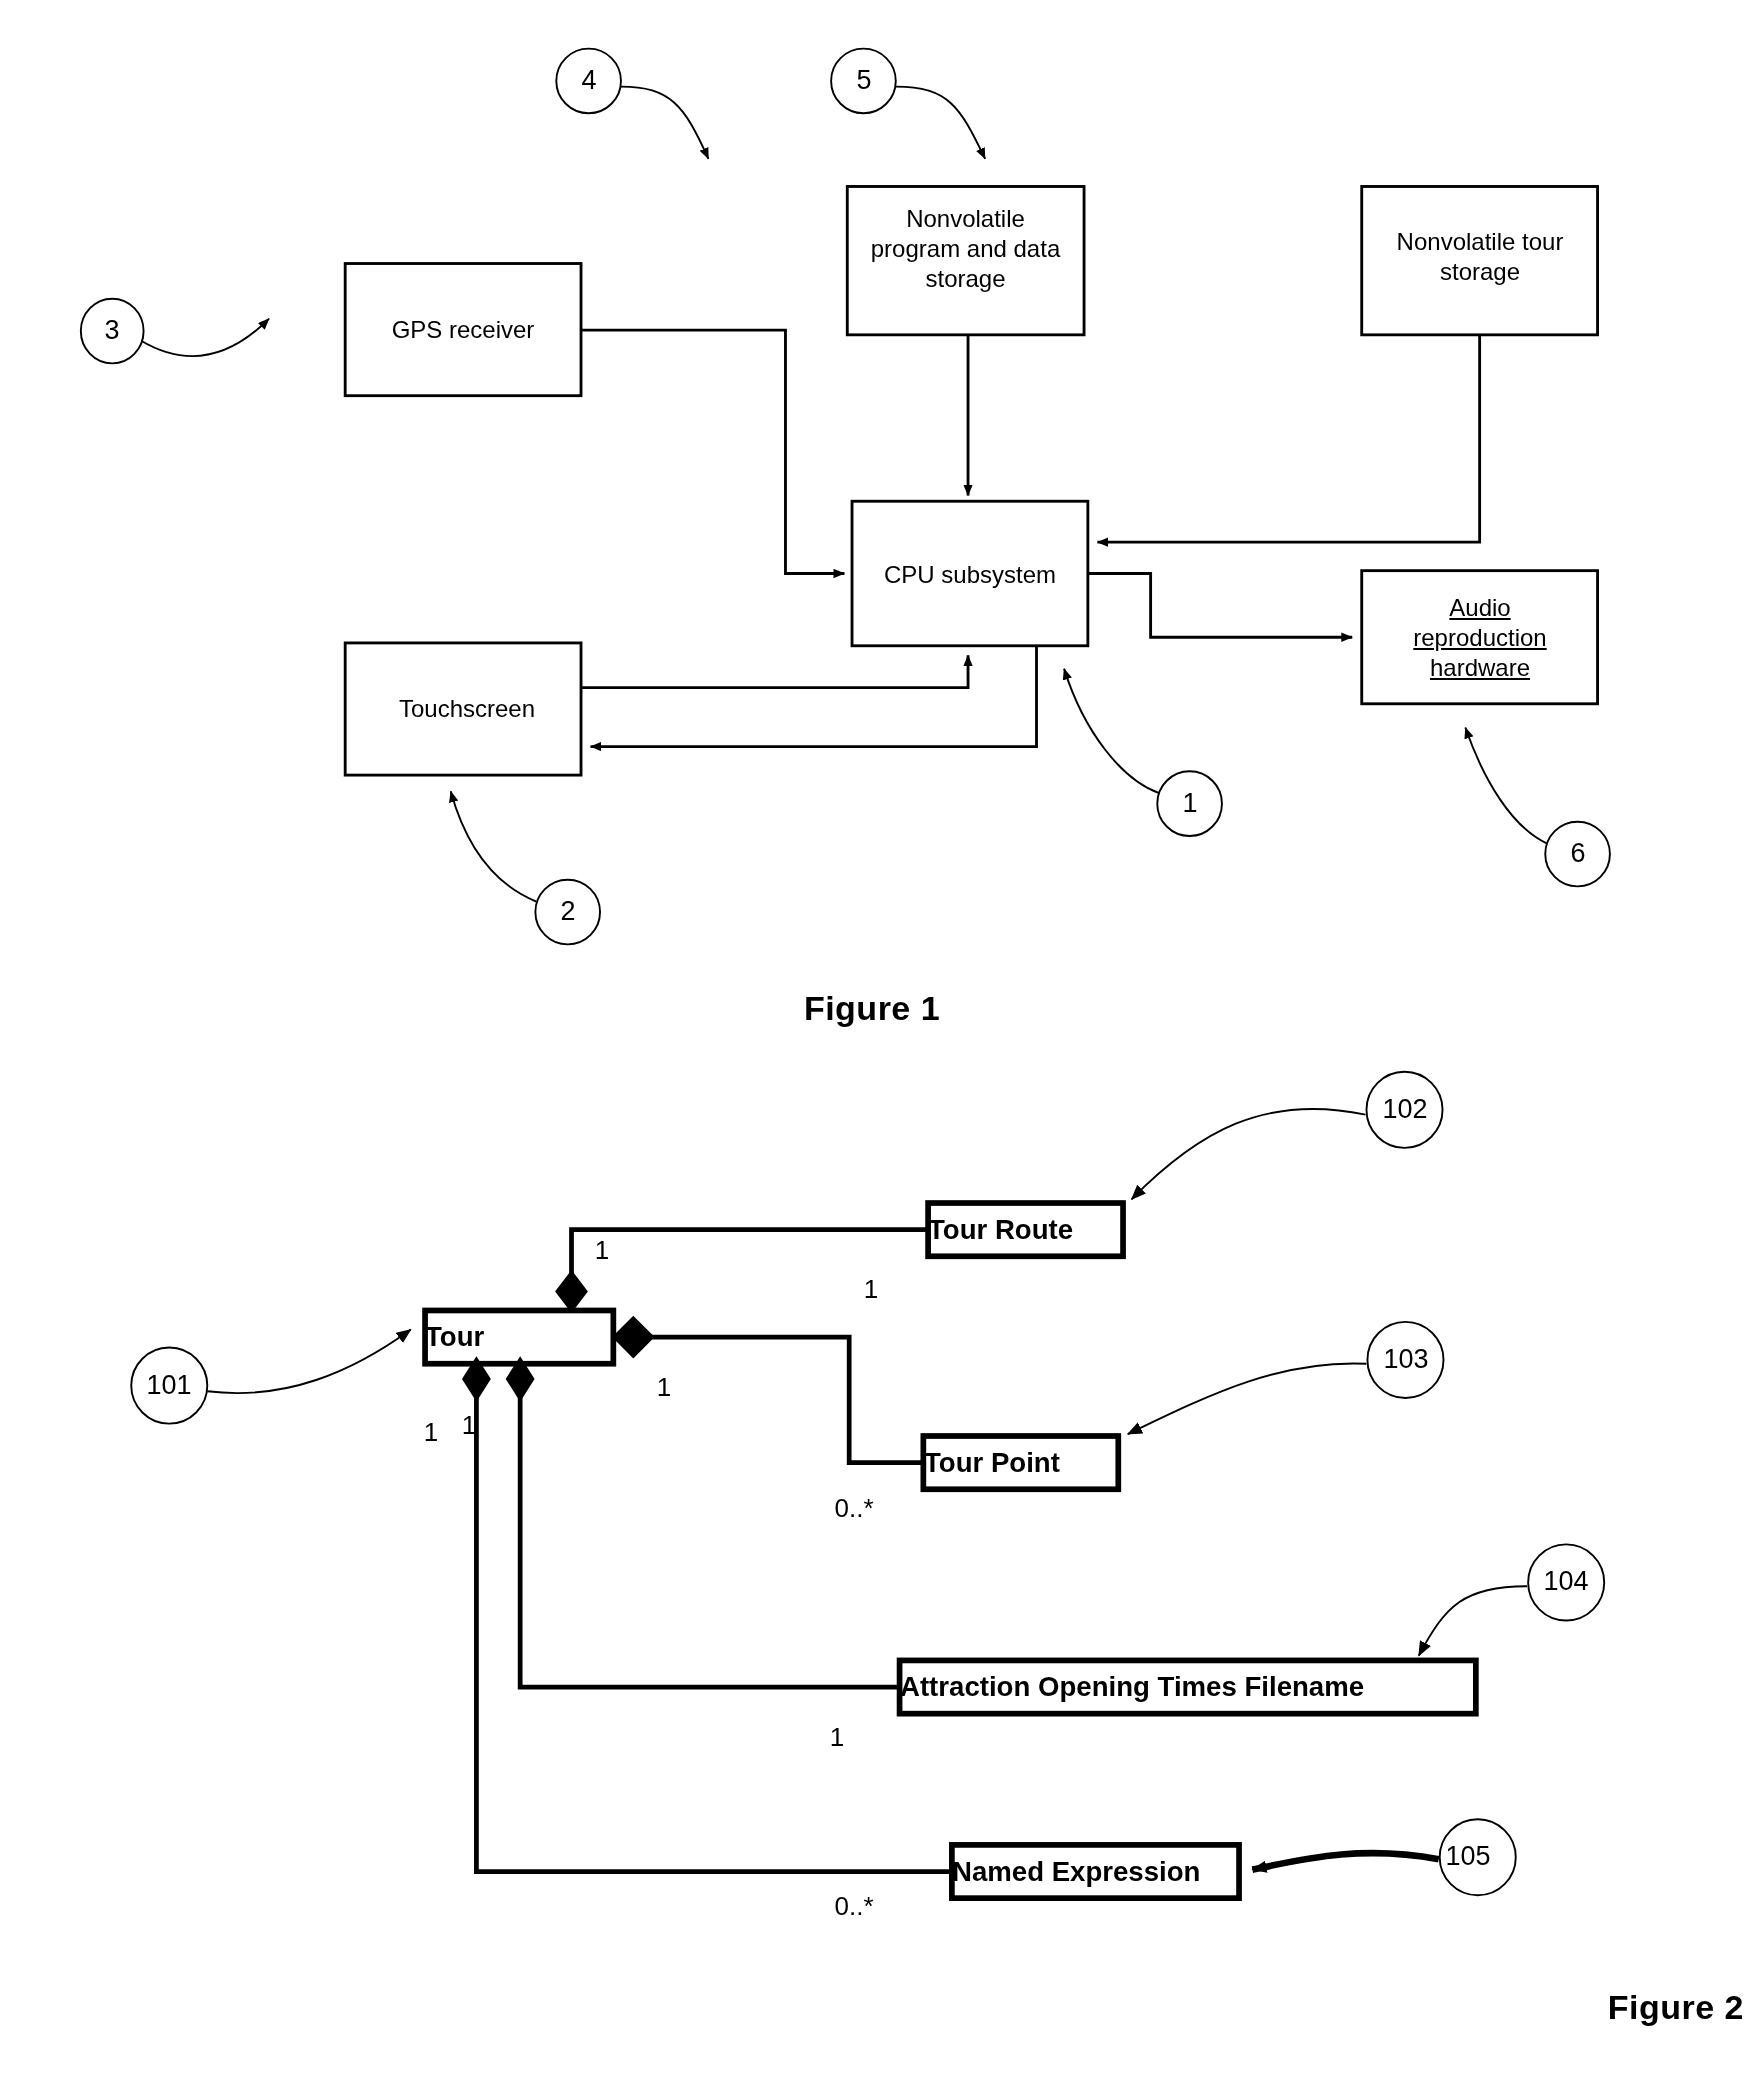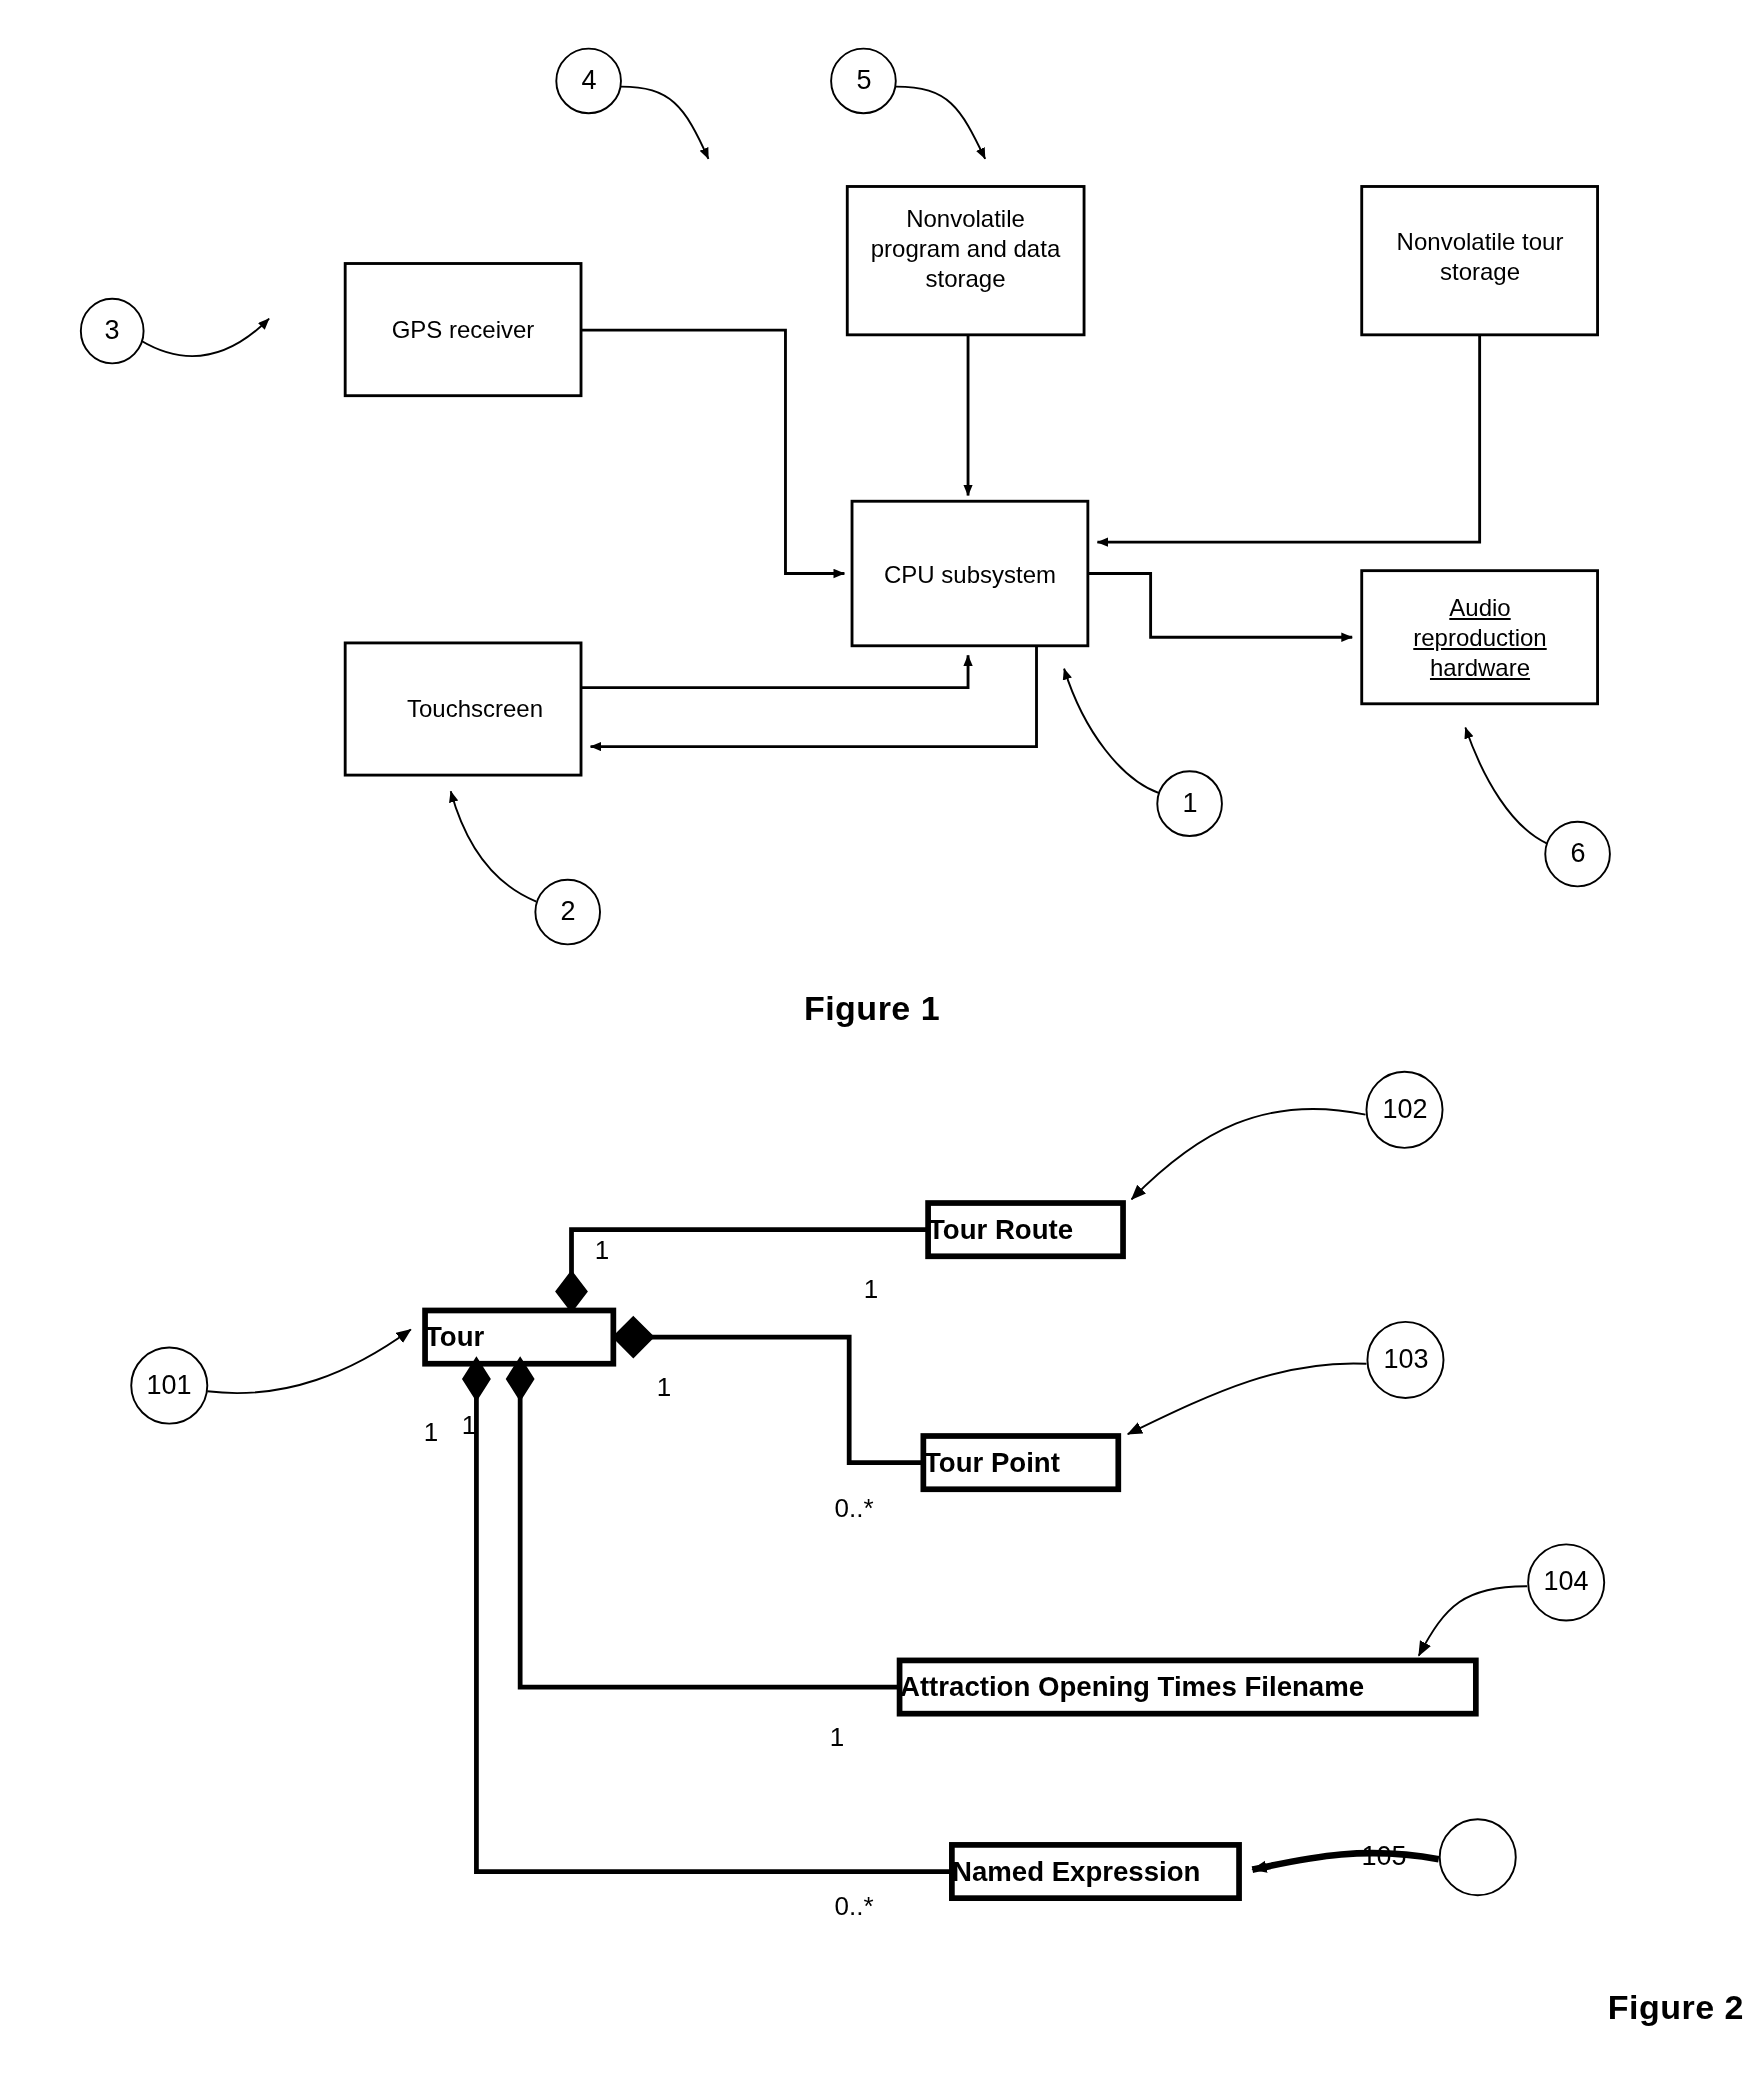--- a/index.html
+++ b/index.html
@@ -173,21 +173,21 @@
 
   <div class="node-label" style="left:847px; top:204px; width:237px;">Nonvolatile
 program and data
 storage</div>
 
   <div class="node-label" style="left:1362px; top:227px; width:236px;">Nonvolatile tour
 storage</div>
 
   <div class="node-label" style="left:852px; top:560px; width:236px;">CPU subsystem</div>
 
-  <div class="node-label" style="left:345px; top:694px; width:244px;margin-left:8px;">Touchscreen</div>
+  <div class="node-label" style="left:345px; top:694px; width:244px;">Touchscreen</div>
 
   <div class="node-label" style="left:1362px; top:593px; width:236px;text-decoration:underline;">Audio
 reproduction
 hardware</div>
 
   <div class="ref-num" style="left:74px; top:315px; width:76px;">3</div>
   <div class="ref-num" style="left:551px; top:65px; width:76px;">4</div>
   <div class="ref-num" style="left:826px; top:65px; width:76px;">5</div>
   <div class="ref-num" style="left:1152px; top:788px; width:76px;">1</div>
   <div class="ref-num" style="left:530px; top:896px; width:76px;">2</div>
@@ -211,18 +211,18 @@
   <div class="mult-label" style="left:816px; top:1493px; width:76px;">0..*</div>
   <div class="mult-label" style="left:407px; top:1417px; width:48px;">1</div>
   <div class="mult-label" style="left:813px; top:1722px; width:48px;">1</div>
   <div class="mult-label" style="left:445px; top:1410px; width:48px;">1</div>
   <div class="mult-label" style="left:816px; top:1891px; width:76px;">0..*</div>
 
   <div class="ref-num" style="left:131px; top:1370px; width:76px;">101</div>
   <div class="ref-num" style="left:1367px; top:1094px; width:76px;">102</div>
   <div class="ref-num" style="left:1368px; top:1344px; width:76px;">103</div>
   <div class="ref-num" style="left:1528px; top:1566px; width:76px;">104</div>
-  <div class="ref-num" style="left:1356px; top:1841px; width:56px;">105</div>
+  <div class="ref-num" style="left:1440px; top:1841px; width:56px;">105</div>
 
   <div class="fig-caption" style="left:0px; top:1988px; width:1744px; text-align:right;">Figure 2</div>
 
 </div>
 
 
 </body></html>

